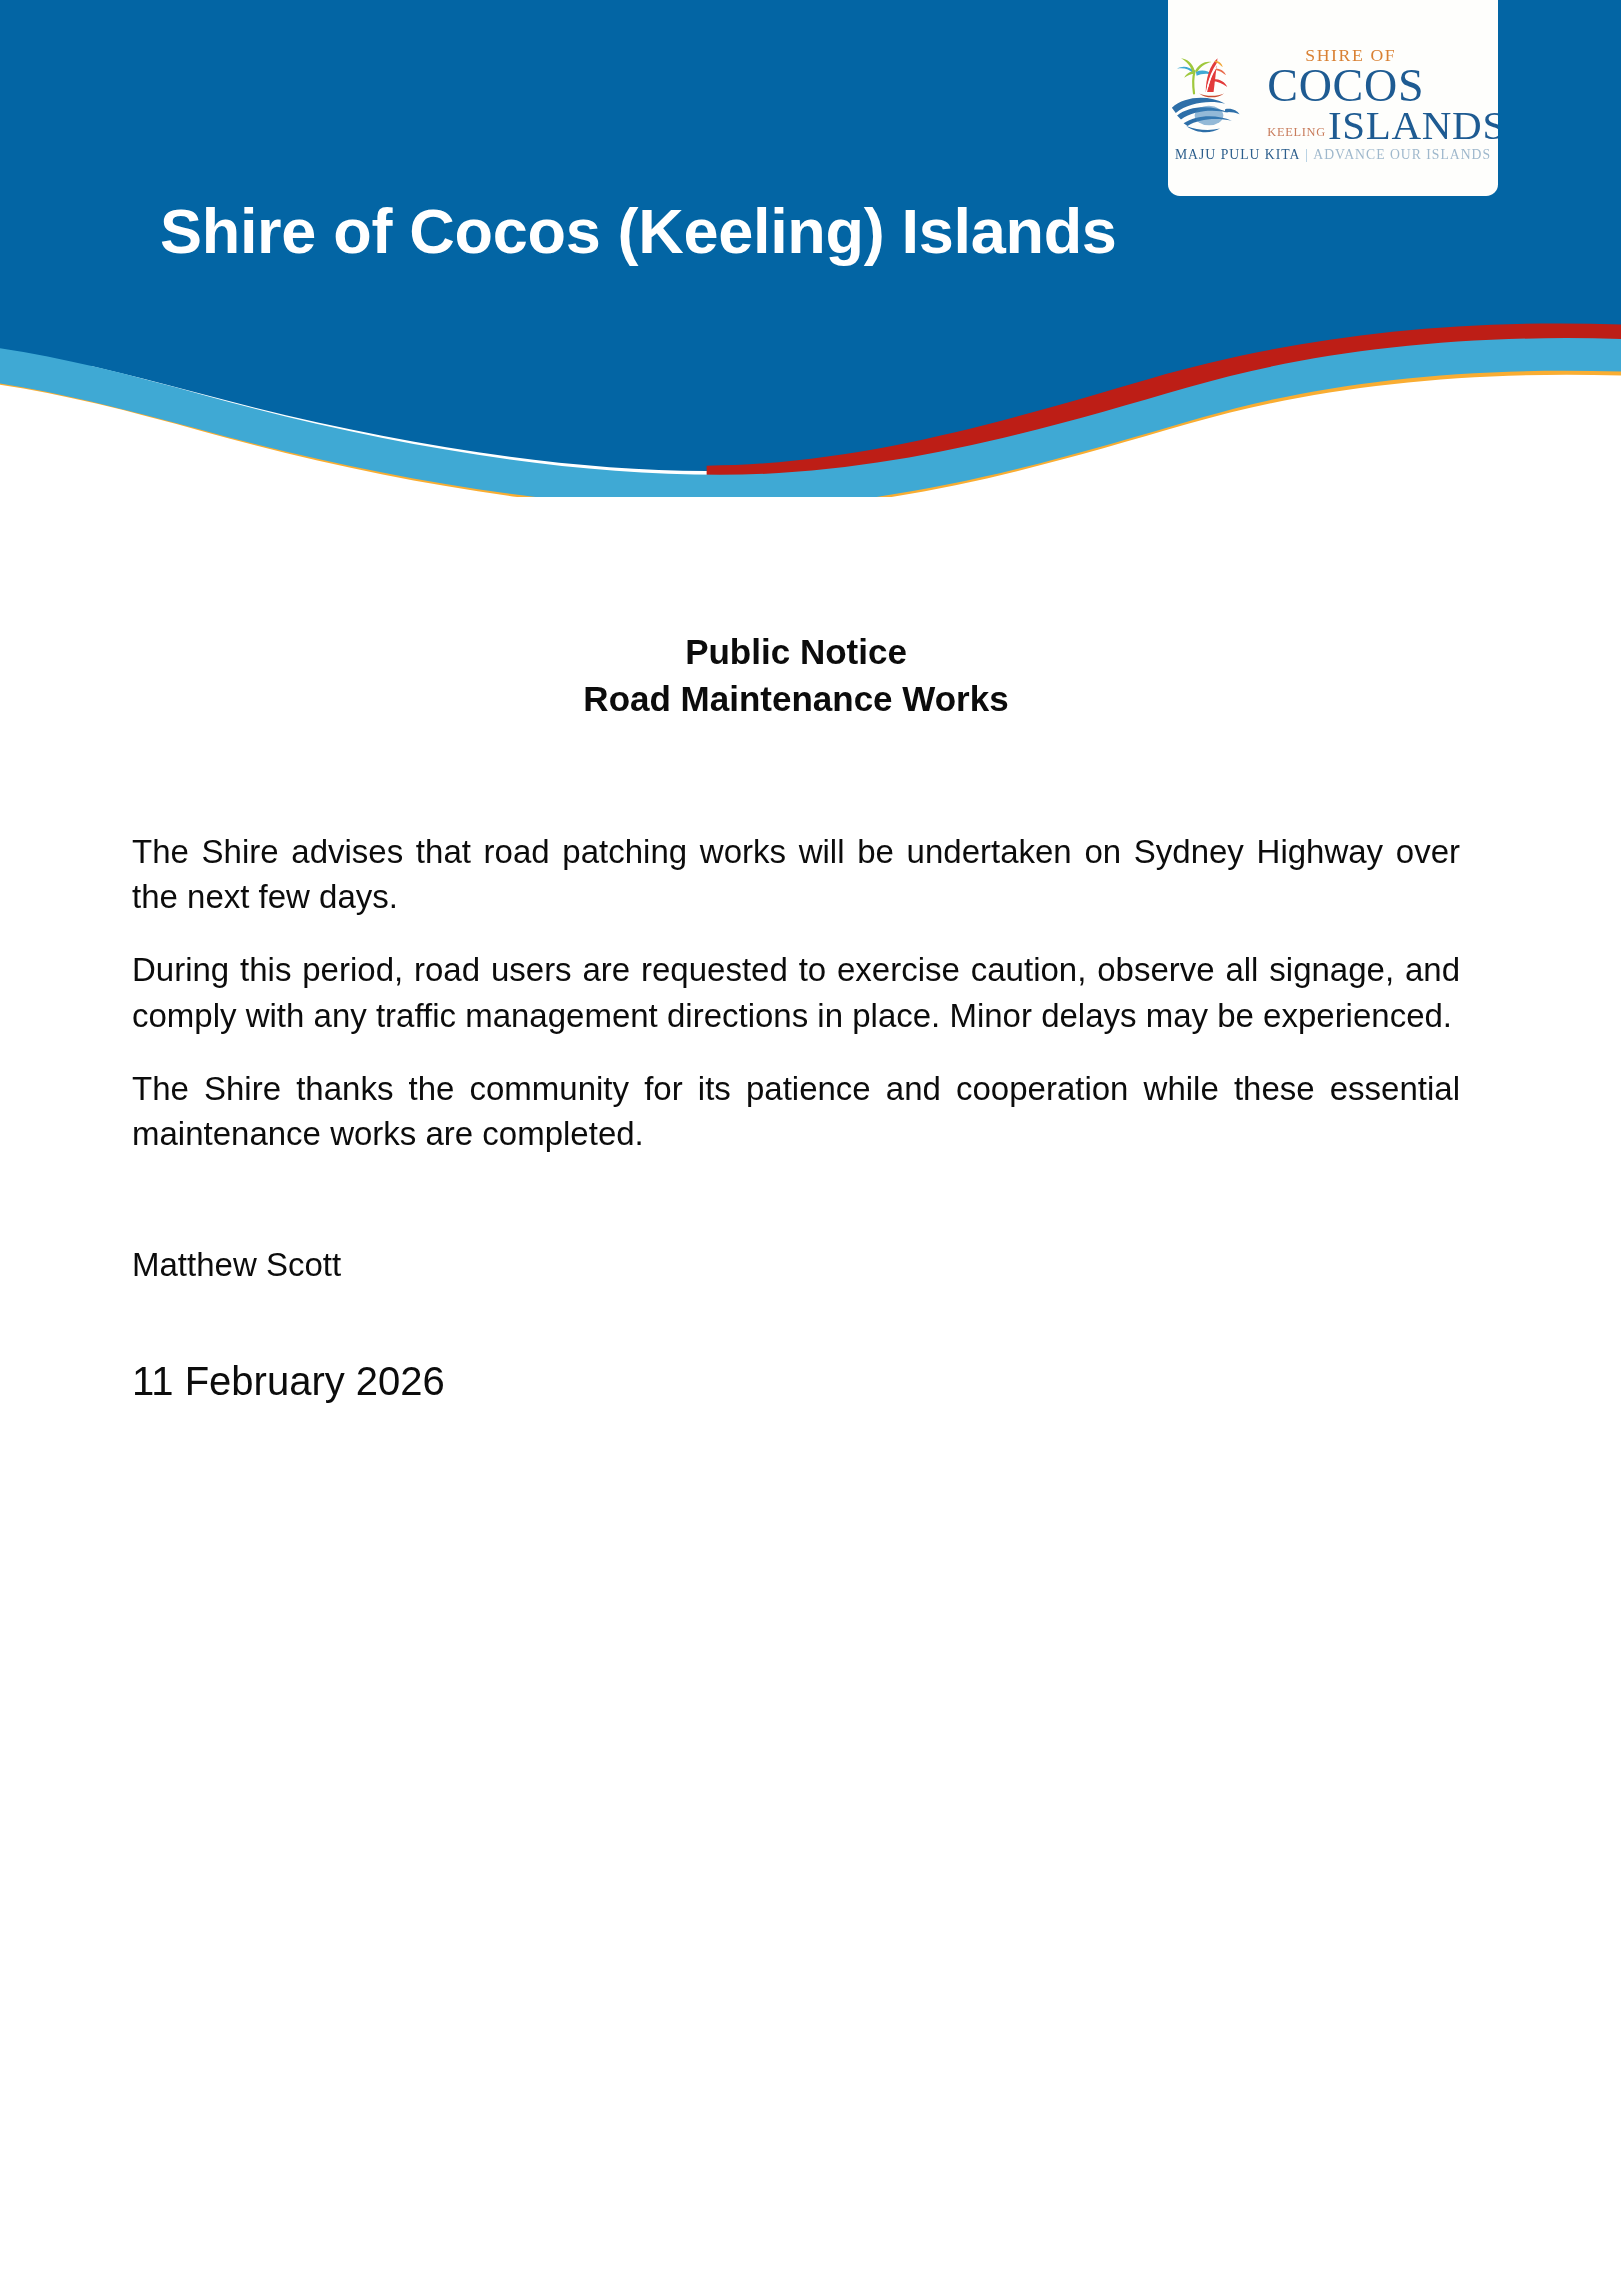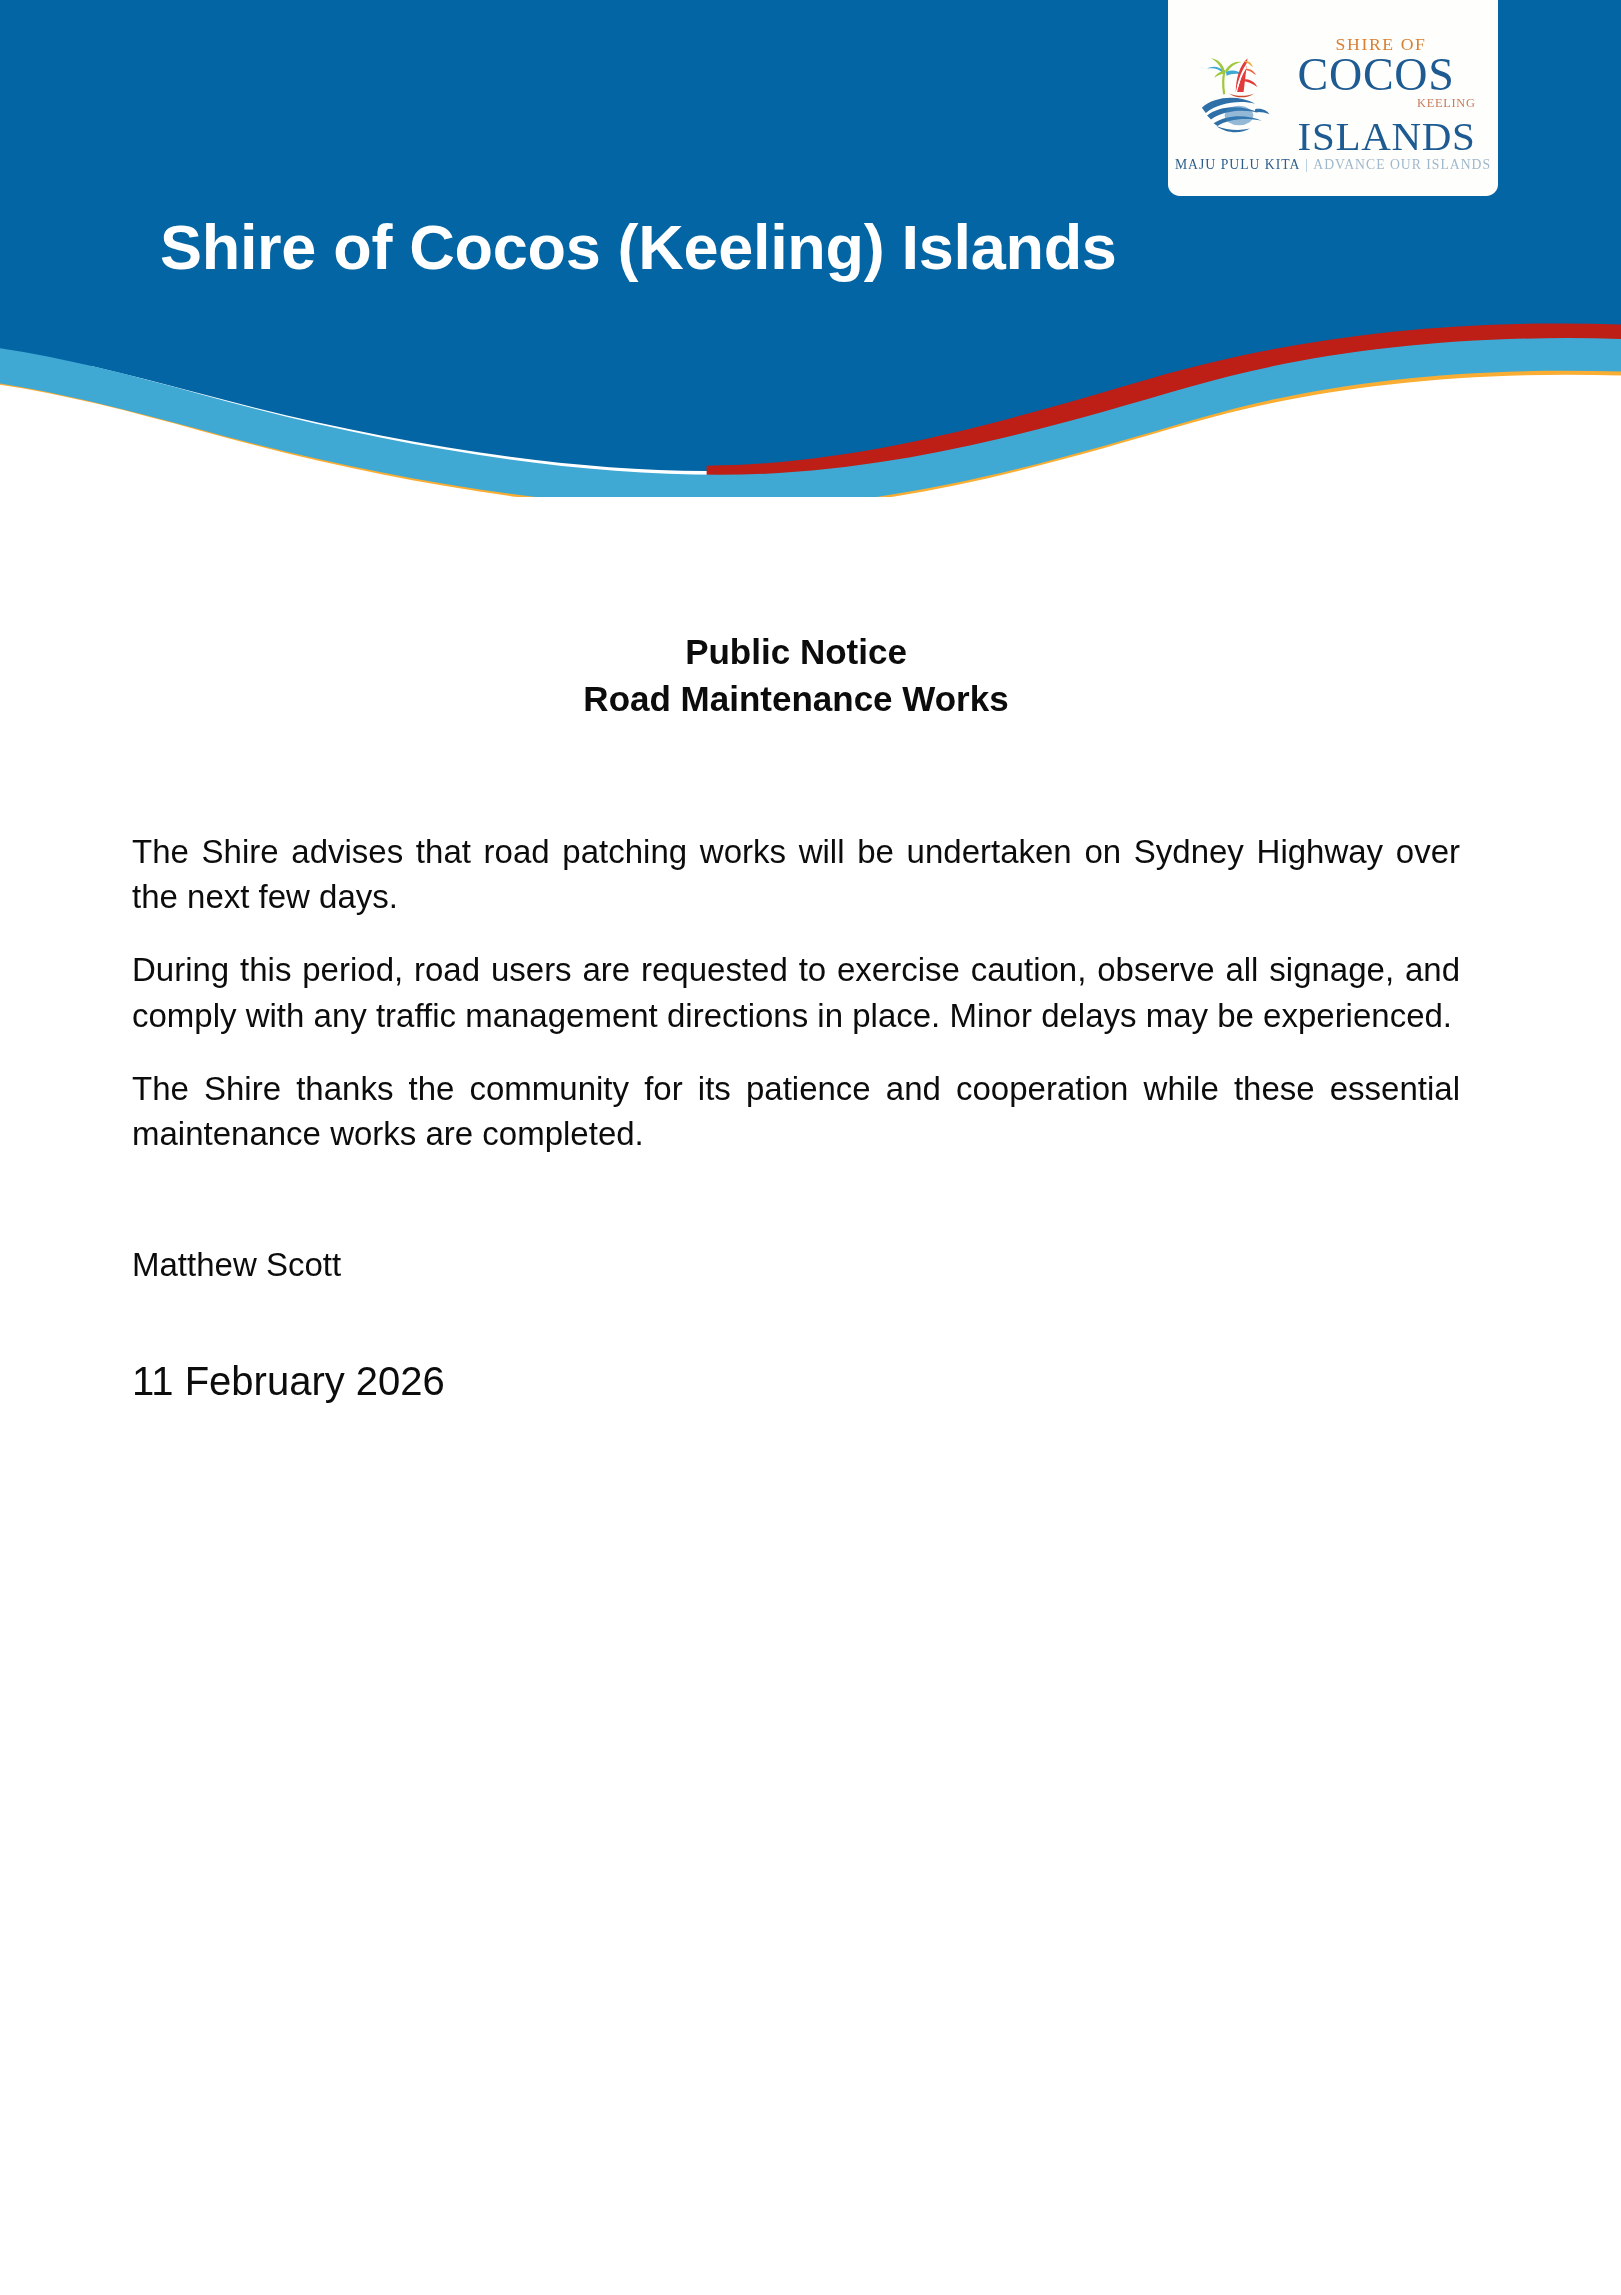--- a/index.html
+++ b/index.html
@@ -83,21 +83,20 @@
     font-size: 46px;
     color: #1E5B92;
     letter-spacing: 0.7px;
     line-height: 0.92;
     text-align: center;
   }
   .logo-islands-row {
     display: flex;
     align-items: flex-end;
     gap: 2px;
-    flex-direction: column;
   }
   .logo-keeling {
     font-family: "Liberation Serif", serif;
     font-size: 12.4px;
     letter-spacing: 0.7px;
     color: #C87C5C;
     padding-bottom: 6.5px;
   }
   .logo-islands {
     font-family: "Liberation Serif", serif;
@@ -113,21 +112,21 @@
     letter-spacing: 1px;
     color: #2C5E8C;
     white-space: nowrap;
   }
   .logo-tagline .sep { color: #9FC2DB; margin: 0 4.6px; }
   .logo-tagline .adv { color: #9FB8CC; }
 
   .header-title {
     position: absolute;
     left: 160px;
-    top: 216px;
+    top: 200px;
     margin: 0;
     font-family: "Liberation Sans", sans-serif;
     font-weight: bold;
     font-size: 63px;
     line-height: 1;
     color: #FFFFFF;
     letter-spacing: -0.3px;
     white-space: nowrap;
   }
 

